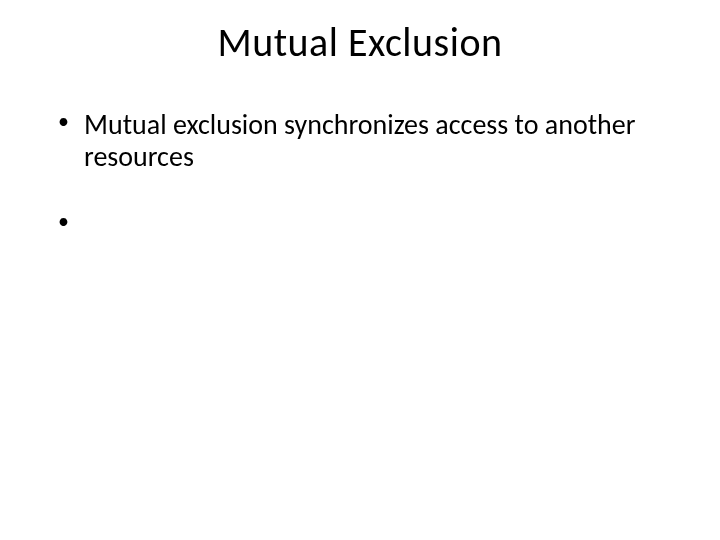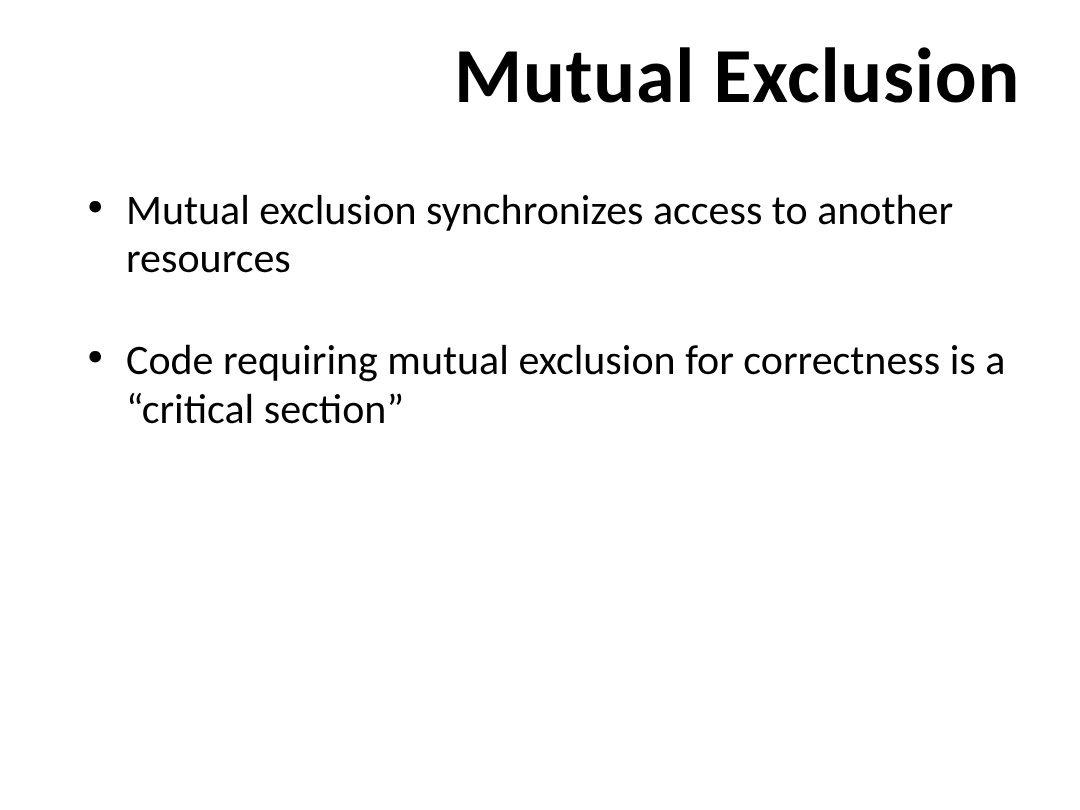--- a/index.html
+++ b/index.html
@@ -14,23 +14,23 @@
       font-family: Calibri, "Segoe UI", Arial, sans-serif;
       color: #000000;
       overflow: hidden;
     }
     .slide {
       width: 100%;
       height: 100%;
       padding: 18px 40px 40px 40px;
     }
     .title {
-      font-size: 52px;
-      font-weight: 700;
-      text-align: right;
+      font-size: 40px;
+      font-weight: 400;
+      text-align: center;
       margin-bottom: 42px;
       letter-spacing: 0.5px;
     }
     .bullet-list {
       list-style: none;
       padding-left: 18px;
     }
     .bullet-item {
       font-size: 28px;
       line-height: 1.15;
@@ -71,16 +71,15 @@
 <body>
 
 <div class="slide">
   <h1 class="title">Mutual Exclusion</h1>
 
   <ul class="bullet-list">
     <li class="bullet-item">
       <span>Mutual exclusion synchronizes access to another resources</span>
     </li>
     <li class="bullet-item">
-      <span>Code requiring mutual exclusion for correctness is a “critical section”</span>
     </li>
   </ul>
 </div>
 
 </body></html>

